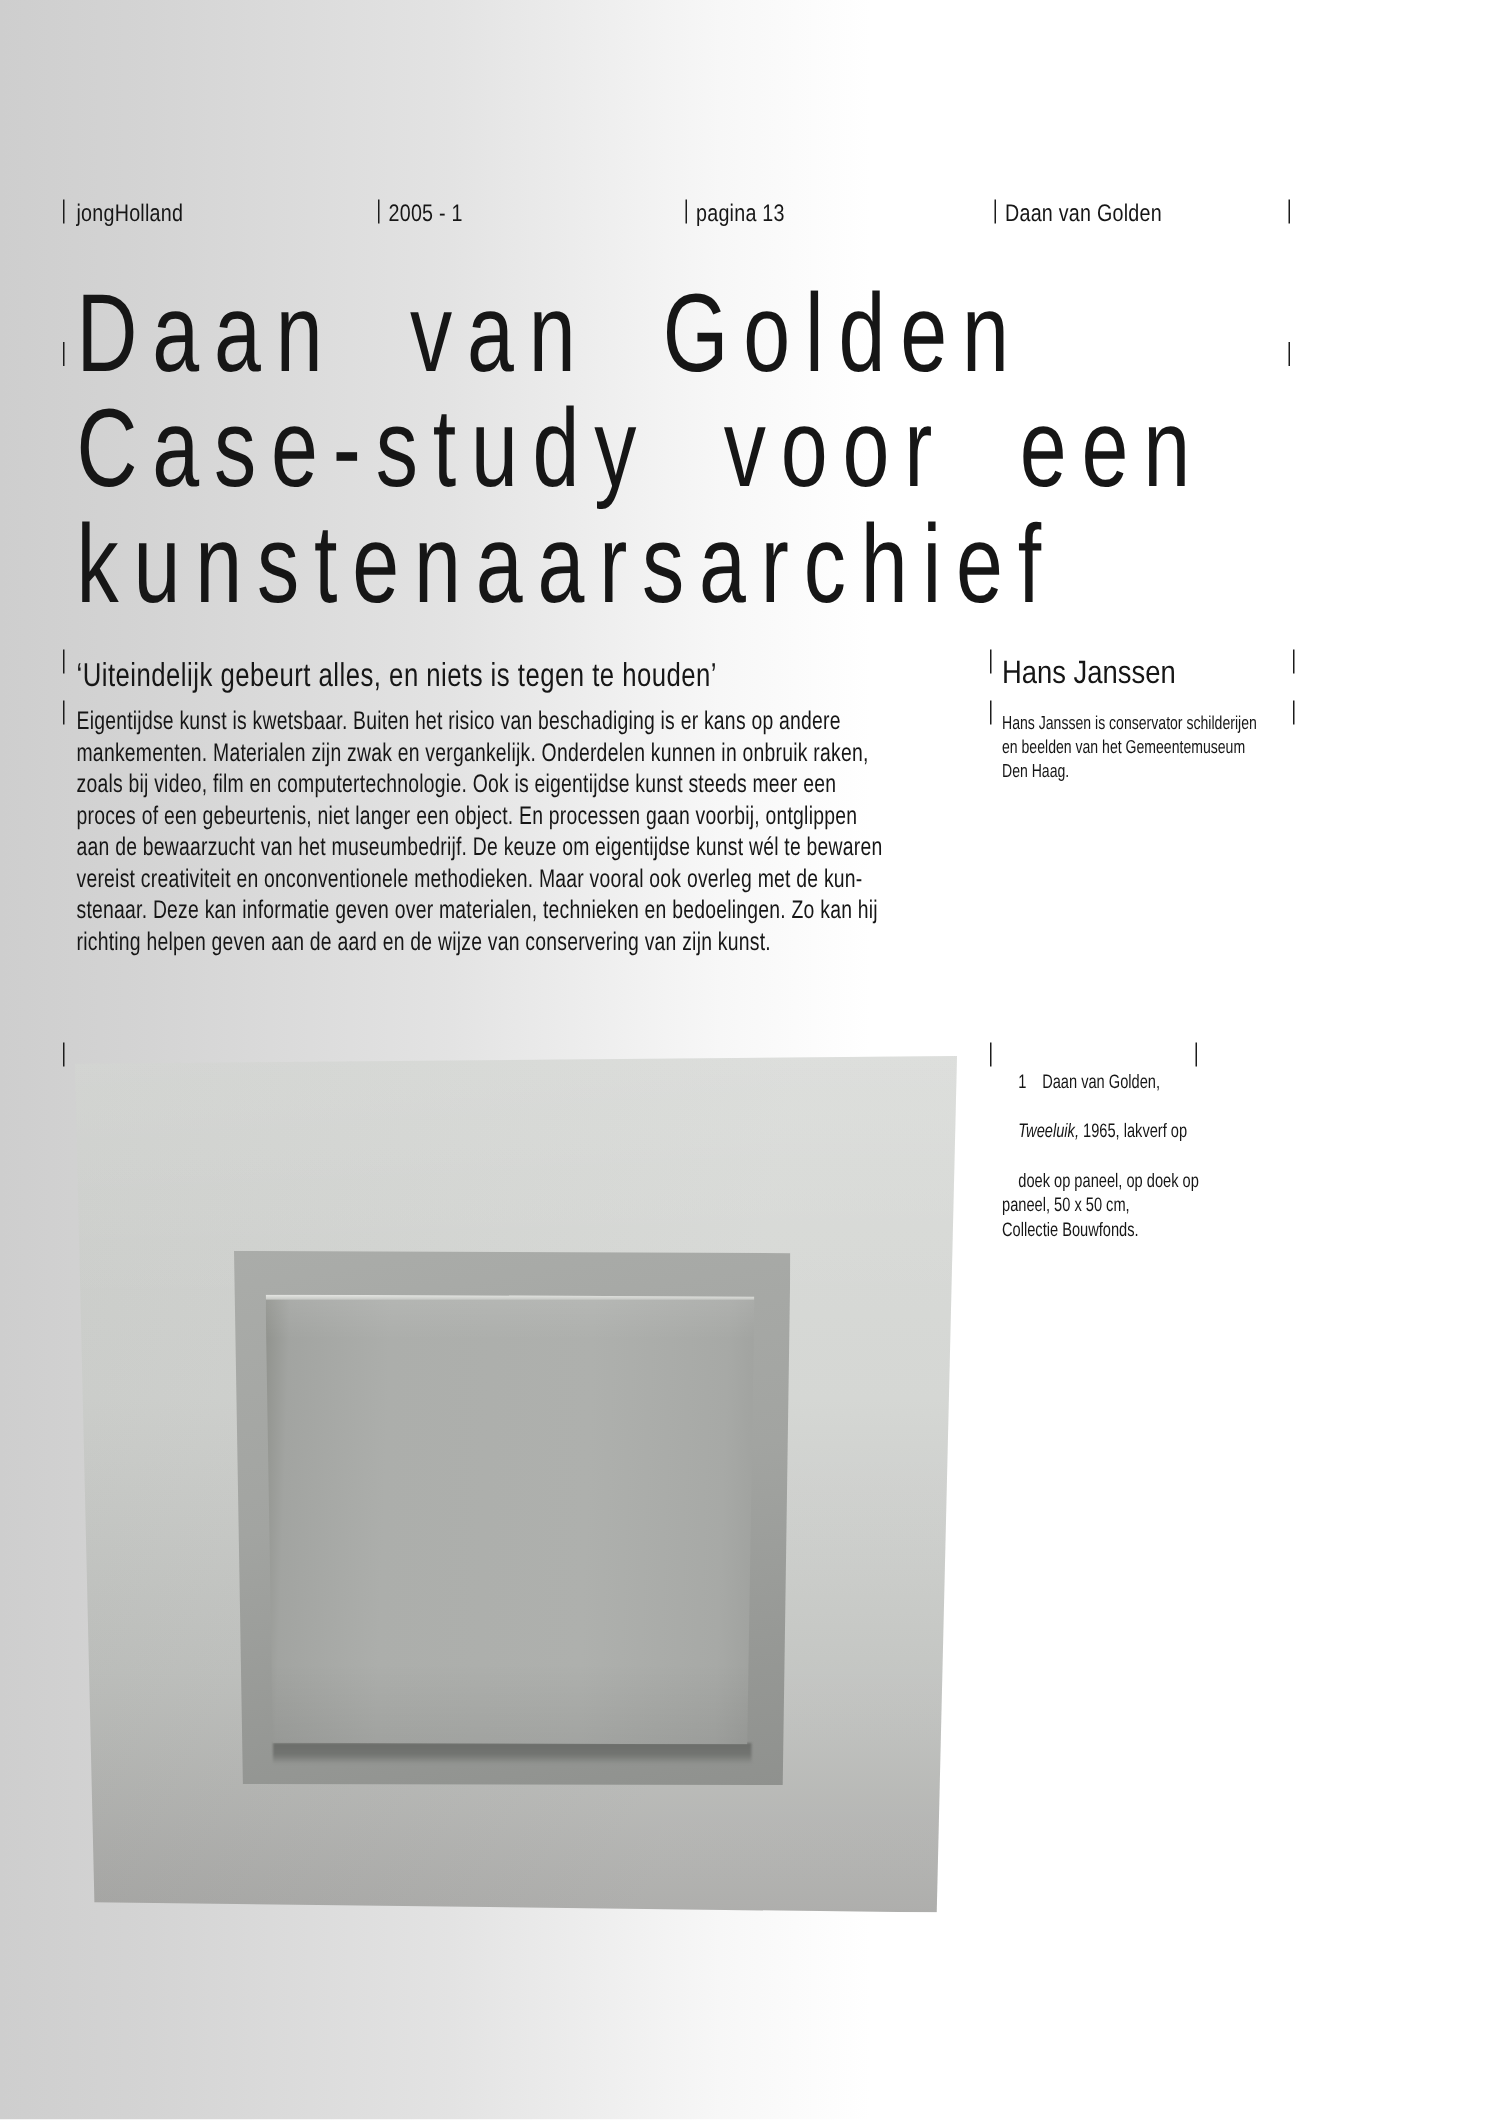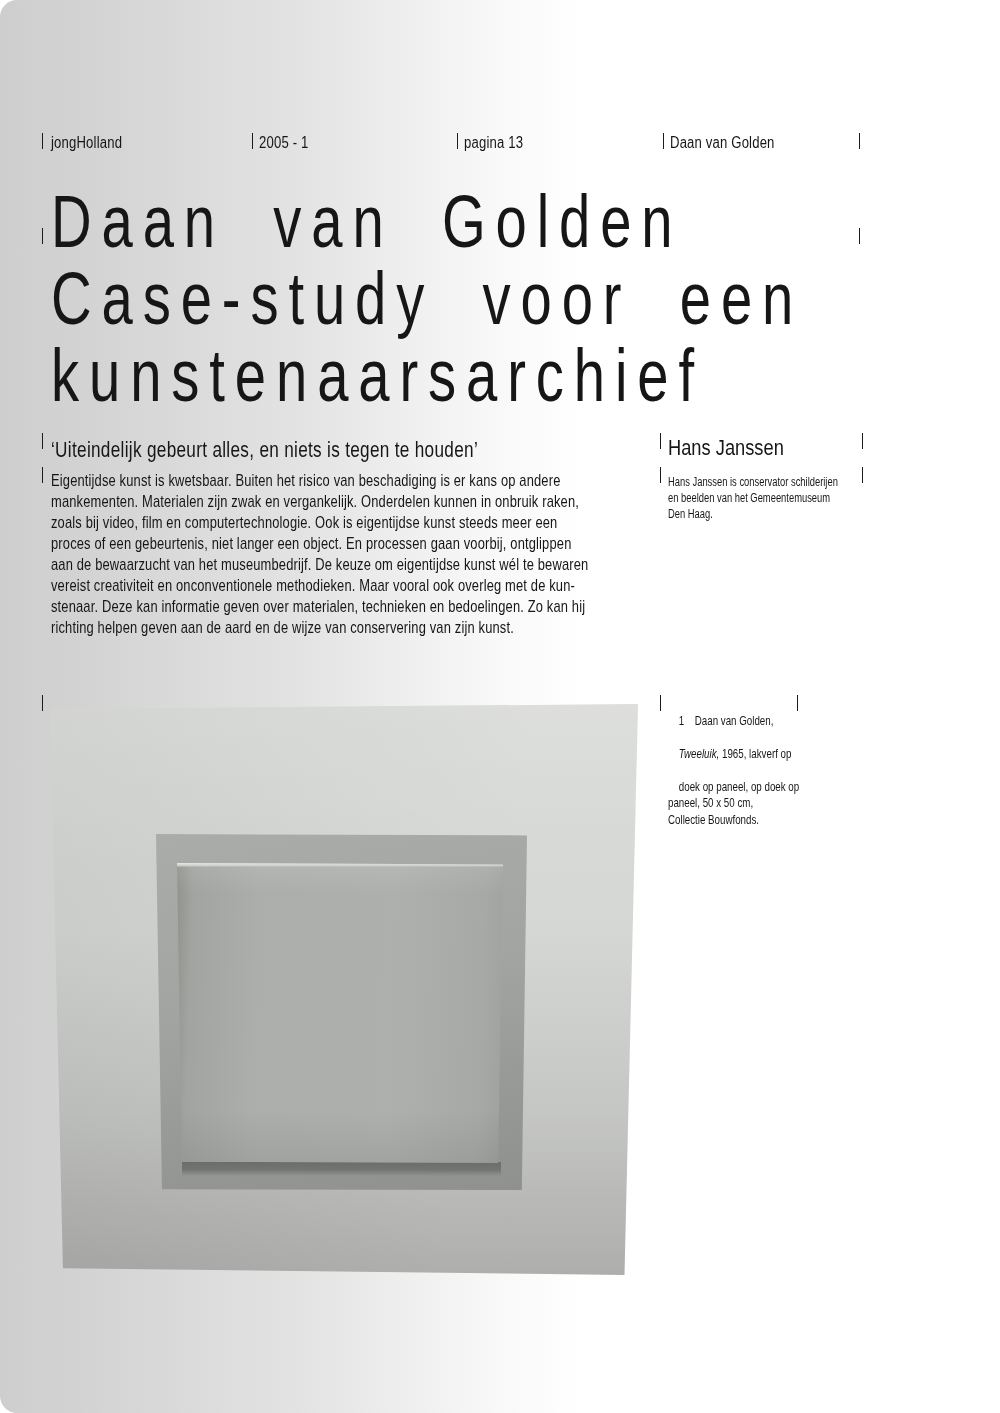--- a/index.html
+++ b/index.html
@@ -1,18 +1,18 @@
 <!DOCTYPE html>
 <html><head>
 <meta charset="utf-8">
 <style>
   html,body{margin:0;padding:0;}
   body{width:1000px;height:1413px;font-family:"Liberation Sans","DejaVu Sans",sans-serif;}
   .page{position:relative;width:1000px;height:1413px;overflow:hidden;
-        background:linear-gradient(90deg,#cecece 0%,#d4d4d4 10%,#e3e3e3 30%,#f7f7f7 48%,#ffffff 58%,#ffffff 100%);border-radius:17px;}
+        background:linear-gradient(90deg,#cecece 0%,#d4d4d4 10%,#e3e3e3 30%,#f7f7f7 48%,#ffffff 58%,#ffffff 100%);}
   .t{position:absolute;color:#161616;transform-origin:0 0;white-space:pre;}
   .tick{position:absolute;width:1px;height:16px;background:#1c1c1c;}
   .hdr{font-size:16px;transform:scaleX(0.82);letter-spacing:0.2px;}
   .title{font-size:74px;line-height:77px;letter-spacing:13px;word-spacing:30px;
          transform:scaleX(0.76);font-weight:400;}
   .subtitle{font-size:22px;transform:scaleX(0.78);letter-spacing:0.4px;font-weight:400;}
   .author{font-size:21.5px;transform:scaleX(0.85);}
   .bio{font-size:12.5px;line-height:16px;transform:scaleX(0.75);}
   .body-text{font-size:17px;line-height:21px;transform:scaleX(0.76);letter-spacing:0.2px;}
   .caption{font-size:13px;line-height:16.5px;transform:scaleX(0.75);}

